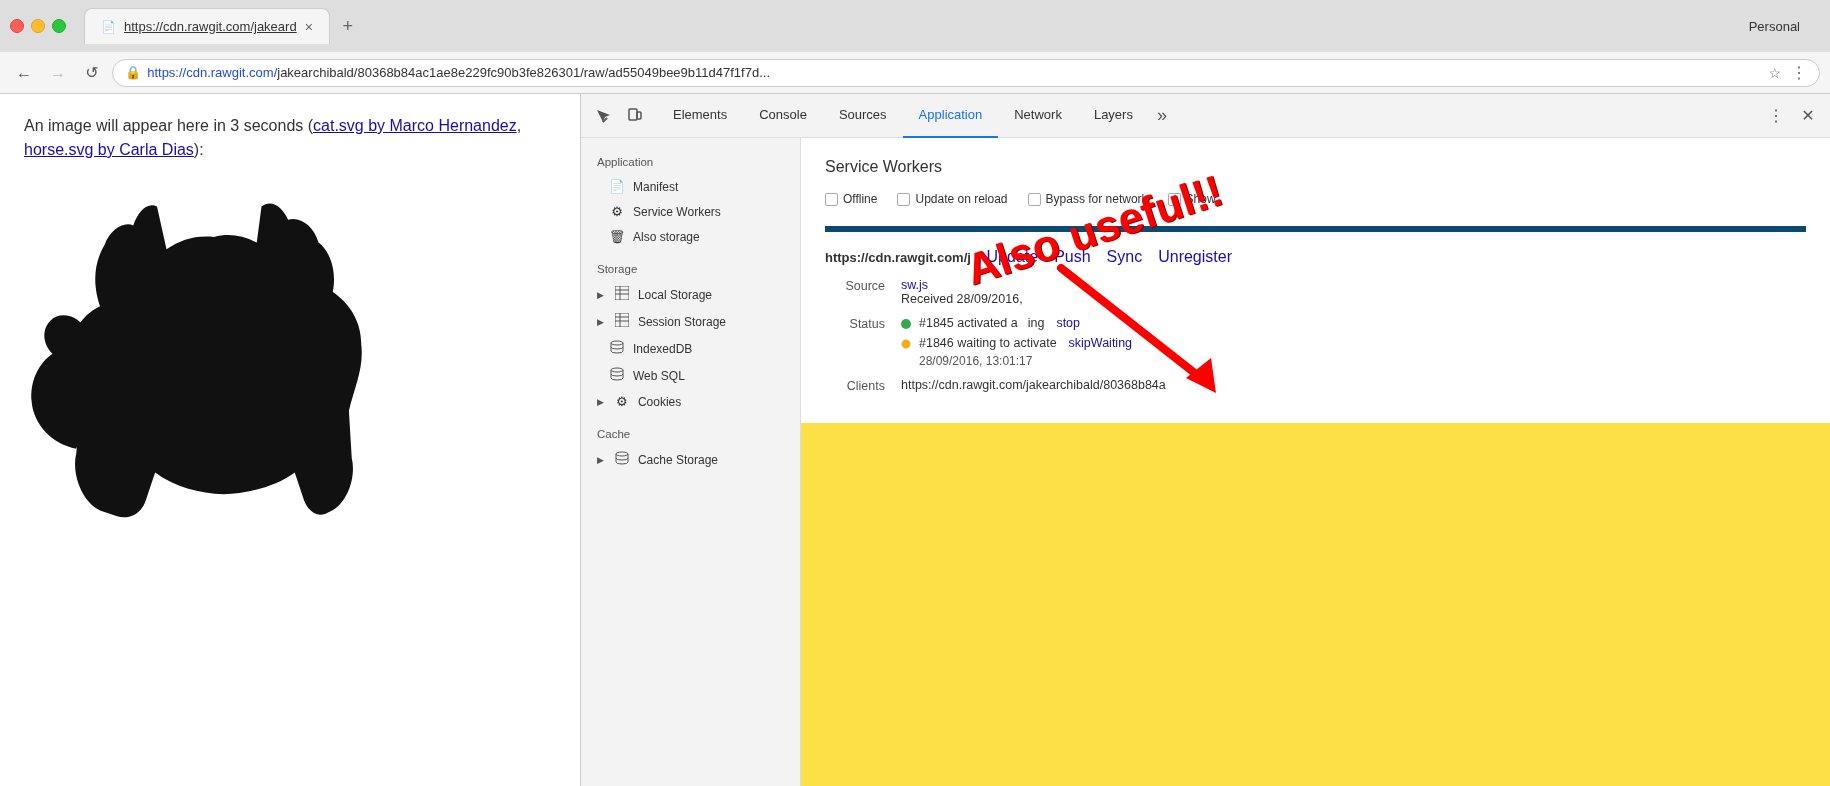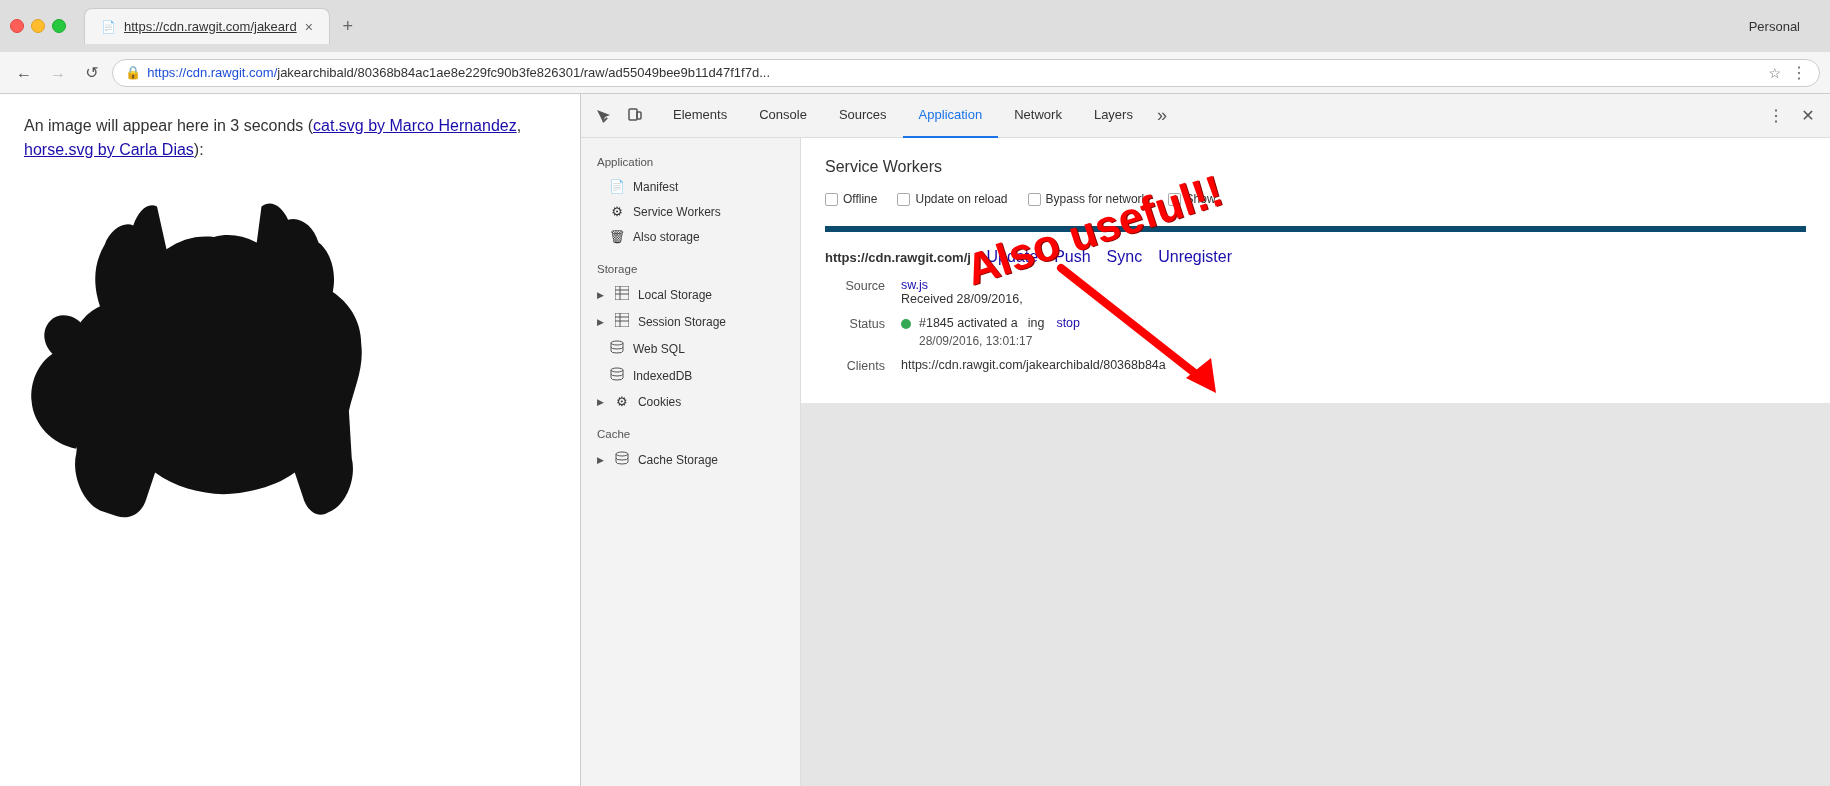--- a/index.html
+++ b/index.html
@@ -36,21 +36,21 @@
     
     .content-area { display: flex; flex: 1; background: white; }
 
     
     .page-content { flex: 0 0 580px; background: white; padding: 20px 24px; font-size: 15px; line-height: 1.5; overflow: hidden; }
     .page-text { font-size: 16px; color: #333; }
     .page-link { color: #1a0dab; text-decoration: underline; cursor: pointer; }
     .cat-svg-container { margin-top: 16px; width: 400px; height: 440px; }
 
     
-    .devtools { flex: 1; background: #e5e5e5; border-left: 1px solid #ccc; display: flex; flex-direction: column; }
+    .devtools { flex: 1; background: #fde047; border-left: 1px solid #ccc; display: flex; flex-direction: column; }
 
     
     .devtools-header { background: #f3f3f3; border-bottom: 1px solid #ddd; display: flex; align-items: center; height: 44px; padding: 0 8px; }
     .devtools-icons { display: flex; gap: 4px; align-items: center; margin-right: 8px; }
     .devtools-icon-btn { width: 28px; height: 28px; display: flex; align-items: center; justify-content: center; border-radius: 2px; cursor: pointer; font-size: 14px; color: #555; }
     .devtools-tabs { display: flex; flex: 1; gap: 0; align-items: stretch; }
     .devtools-tab { padding: 0 16px; height: 44px; display: flex; align-items: center; font-size: 13px; color: #333; cursor: pointer; border-bottom: 2px solid transparent; white-space: nowrap; }
     .devtools-tab.active { border-bottom: 2px solid #1a73e8; color: #1a73e8; }
     .devtools-tab-more { padding: 0 8px; height: 44px; display: flex; align-items: center; font-size: 18px; color: #555; cursor: pointer; }
     .devtools-header-actions { display: flex; gap: 4px; align-items: center; margin-left: auto; }
@@ -277,31 +277,31 @@
             <span>Session Storage</span>
           </div>
           <div class="sidebar-item">
             <span class="si-icon">
               <svg width="14" height="14" viewBox="0 0 14 14">
                   <ellipse cx="7" cy="3" rx="6" ry="2" fill="none" stroke="#555" stroke-width="1"></ellipse>
                   <path d="M1 3 L1 7 Q1 9 7 9 Q13 9 13 7 L13 3" fill="none" stroke="#555" stroke-width="1"></path>
                   <path d="M1 7 L1 11 Q1 13 7 13 Q13 13 13 11 L13 7" fill="none" stroke="#555" stroke-width="1"></path>
                 </svg>
             </span>
-            <span>Web SQL</span>
+            <span>IndexedDB</span>
           </div>
           <div class="sidebar-item">
             <span class="si-icon">
               <svg width="14" height="14" viewBox="0 0 14 14">
                   <ellipse cx="7" cy="3" rx="6" ry="2" fill="none" stroke="#555" stroke-width="1"></ellipse>
                   <path d="M1 3 L1 7 Q1 9 7 9 Q13 9 13 7 L13 3" fill="none" stroke="#555" stroke-width="1"></path>
                   <path d="M1 7 L1 11 Q1 13 7 13 Q13 13 13 11 L13 7" fill="none" stroke="#555" stroke-width="1"></path>
                 </svg>
             </span>
-            <span>IndexedDB</span>
+            <span>Web SQL</span>
           </div>
           <div class="sidebar-item sidebar-item-expandable">
             <span class="sidebar-expand-arrow">▶</span>
             <span class="si-icon">⚙</span>
             <span>Cookies</span>
           </div>
 
           <div class="sidebar-divider"></div>
           <div class="sidebar-section-label">Cache</div>
           <div class="sidebar-item sidebar-item-expandable">
@@ -365,20 +365,25 @@
 
                 <div class="sw-row">
                   <span class="sw-row-label">Status</span>
                   <div class="sw-row-content">
                     <div class="sw-status-row">
                       <span class="status-dot status-dot-green"></span>
                       <span class="status-text">#1845 activated a</span>
                       <span class="status-text" style="margin-left:2px;">ing</span>
                       <a class="status-action">stop</a>
                     </div>
+                    <div class="sw-status-row" style="margin-top:6px;">
+                      <span class="status-dot status-dot-yellow"></span>
+                      <span class="status-text">#1846 waiting to activate</span>
+                      <a class="status-action">skipWaiting</a>
+                    </div>
                     <div style="margin-top:4px; margin-left:18px; font-size:12px; color:#555;">28/09/2016, 13:01:17</div>
                   </div>
                 </div>
 
                 <div class="sw-row">
                   <span class="sw-row-label">Clients</span>
                   <div class="sw-row-content">
                     <span>https://cdn.rawgit.com/jakearchibald/80368b84a</span>
                   </div>
                 </div>

